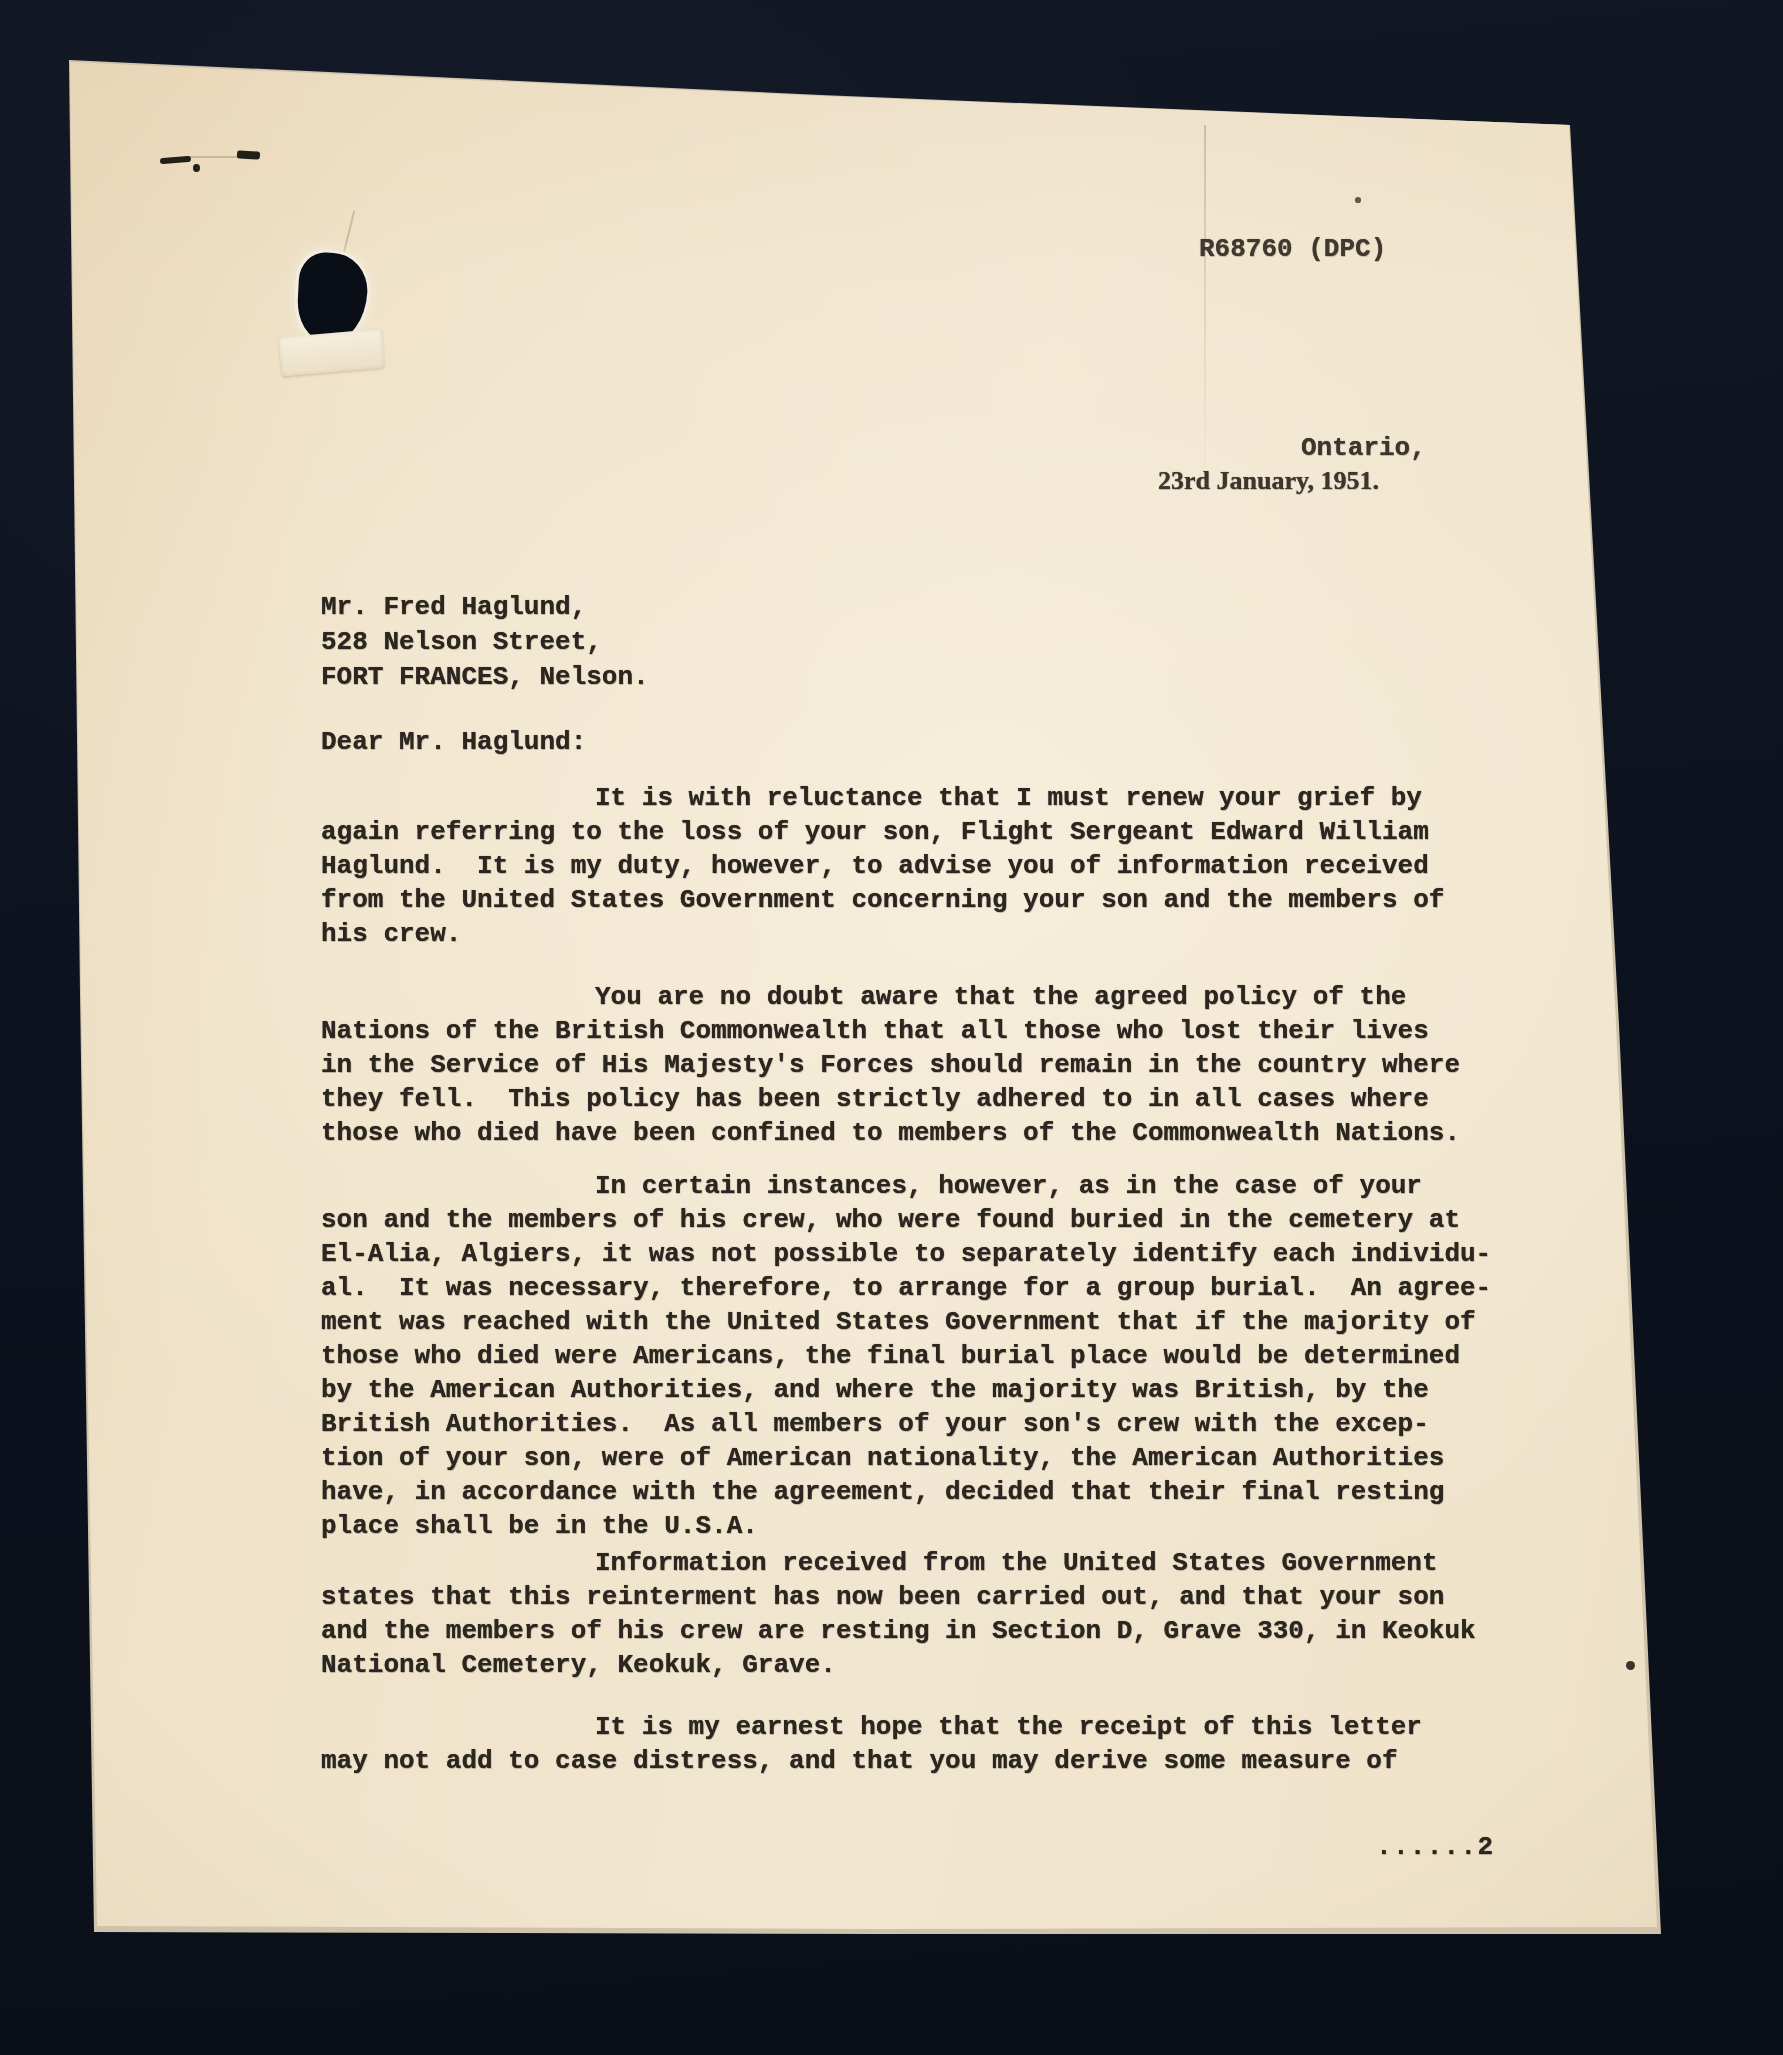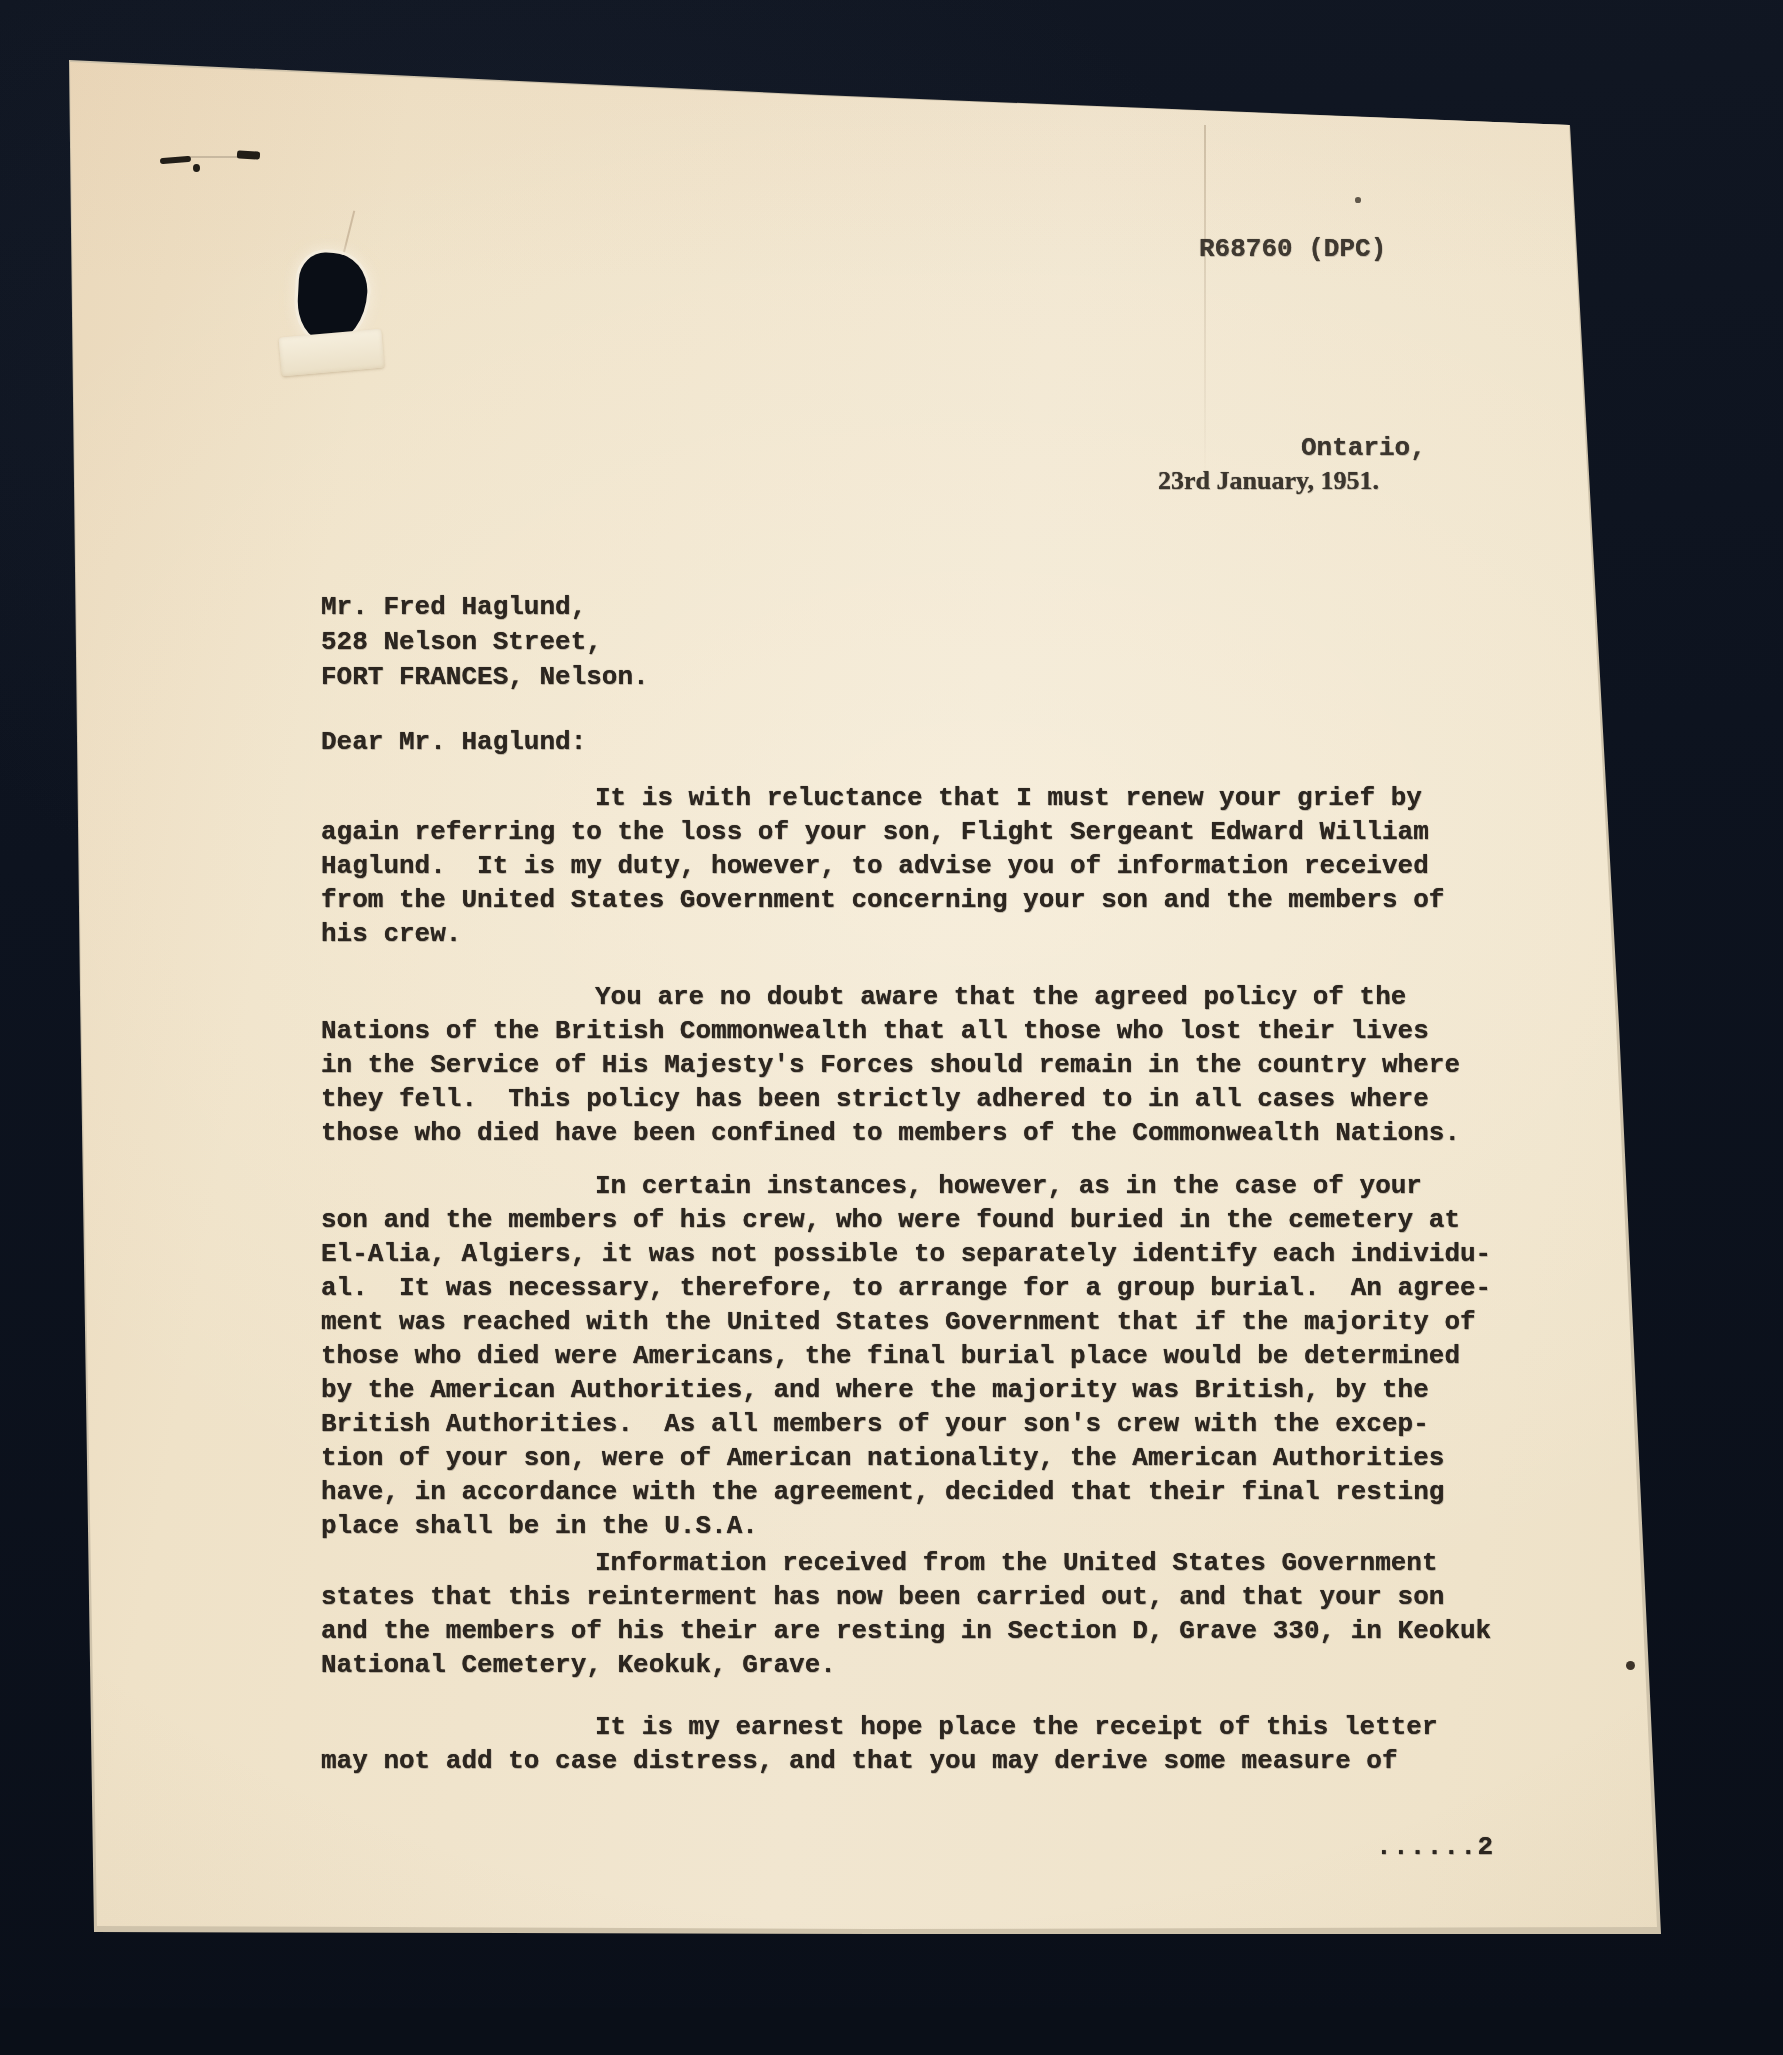--- a/index.html
+++ b/index.html
@@ -139,19 +139,19 @@
 
     <div class="tline addr1">Mr. Fred Haglund,</div>
     <div class="tline addr2">528 Nelson Street,</div>
     <div class="tline addr3">FORT FRANCES, Nelson.</div>
 
     <div class="tline salutation">Dear Mr. Haglund:</div>
 
     <div class="para p1"><div class="bline first">It is with reluctance that I must renew your grief by</div><div class="bline">again referring to the loss of your son, Flight Sergeant Edward William</div><div class="bline">Haglund.  It is my duty, however, to advise you of information received</div><div class="bline">from the United States Government concerning your son and the members of</div><div class="bline">his crew.</div></div>
     <div class="para p2"><div class="bline first">You are no doubt aware that the agreed policy of the</div><div class="bline">Nations of the British Commonwealth that all those who lost their lives</div><div class="bline">in the Service of His Majesty's Forces should remain in the country where</div><div class="bline">they fell.  This policy has been strictly adhered to in all cases where</div><div class="bline">those who died have been confined to members of the Commonwealth Nations.</div></div>
     <div class="para p3"><div class="bline first">In certain instances, however, as in the case of your</div><div class="bline">son and the members of his crew, who were found buried in the cemetery at</div><div class="bline">El-Alia, Algiers, it was not possible to separately identify each individu-</div><div class="bline">al.  It was necessary, therefore, to arrange for a group burial.  An agree-</div><div class="bline">ment was reached with the United States Government that if the majority of</div><div class="bline">those who died were Americans, the final burial place would be determined</div><div class="bline">by the American Authorities, and where the majority was British, by the</div><div class="bline">British Authorities.  As all members of your son's crew with the excep-</div><div class="bline">tion of your son, were of American nationality, the American Authorities</div><div class="bline">have, in accordance with the agreement, decided that their final resting</div><div class="bline">place shall be in the U.S.A.</div></div>
-    <div class="para p4"><div class="bline first">Information received from the United States Government</div><div class="bline">states that this reinterment has now been carried out, and that your son</div><div class="bline">and the members of his their are resting in Section D, Grave 330, in Keokuk</div><div class="bline">National Cemetery, Keokuk, Grave.</div></div>
-    <div class="para p5"><div class="bline first">It is my earnest hope place the receipt of this letter</div><div class="bline">may not add to case distress, and that you may derive some measure of</div></div>
+    <div class="para p4"><div class="bline first">Information received from the United States Government</div><div class="bline">states that this reinterment has now been carried out, and that your son</div><div class="bline">and the members of his crew are resting in Section D, Grave 330, in Keokuk</div><div class="bline">National Cemetery, Keokuk, Grave.</div></div>
+    <div class="para p5"><div class="bline first">It is my earnest hope that the receipt of this letter</div><div class="bline">may not add to case distress, and that you may derive some measure of</div></div>
 
     <div class="tline marker">......2</div>
   </div>
 </div>
 
 
 </body></html>

